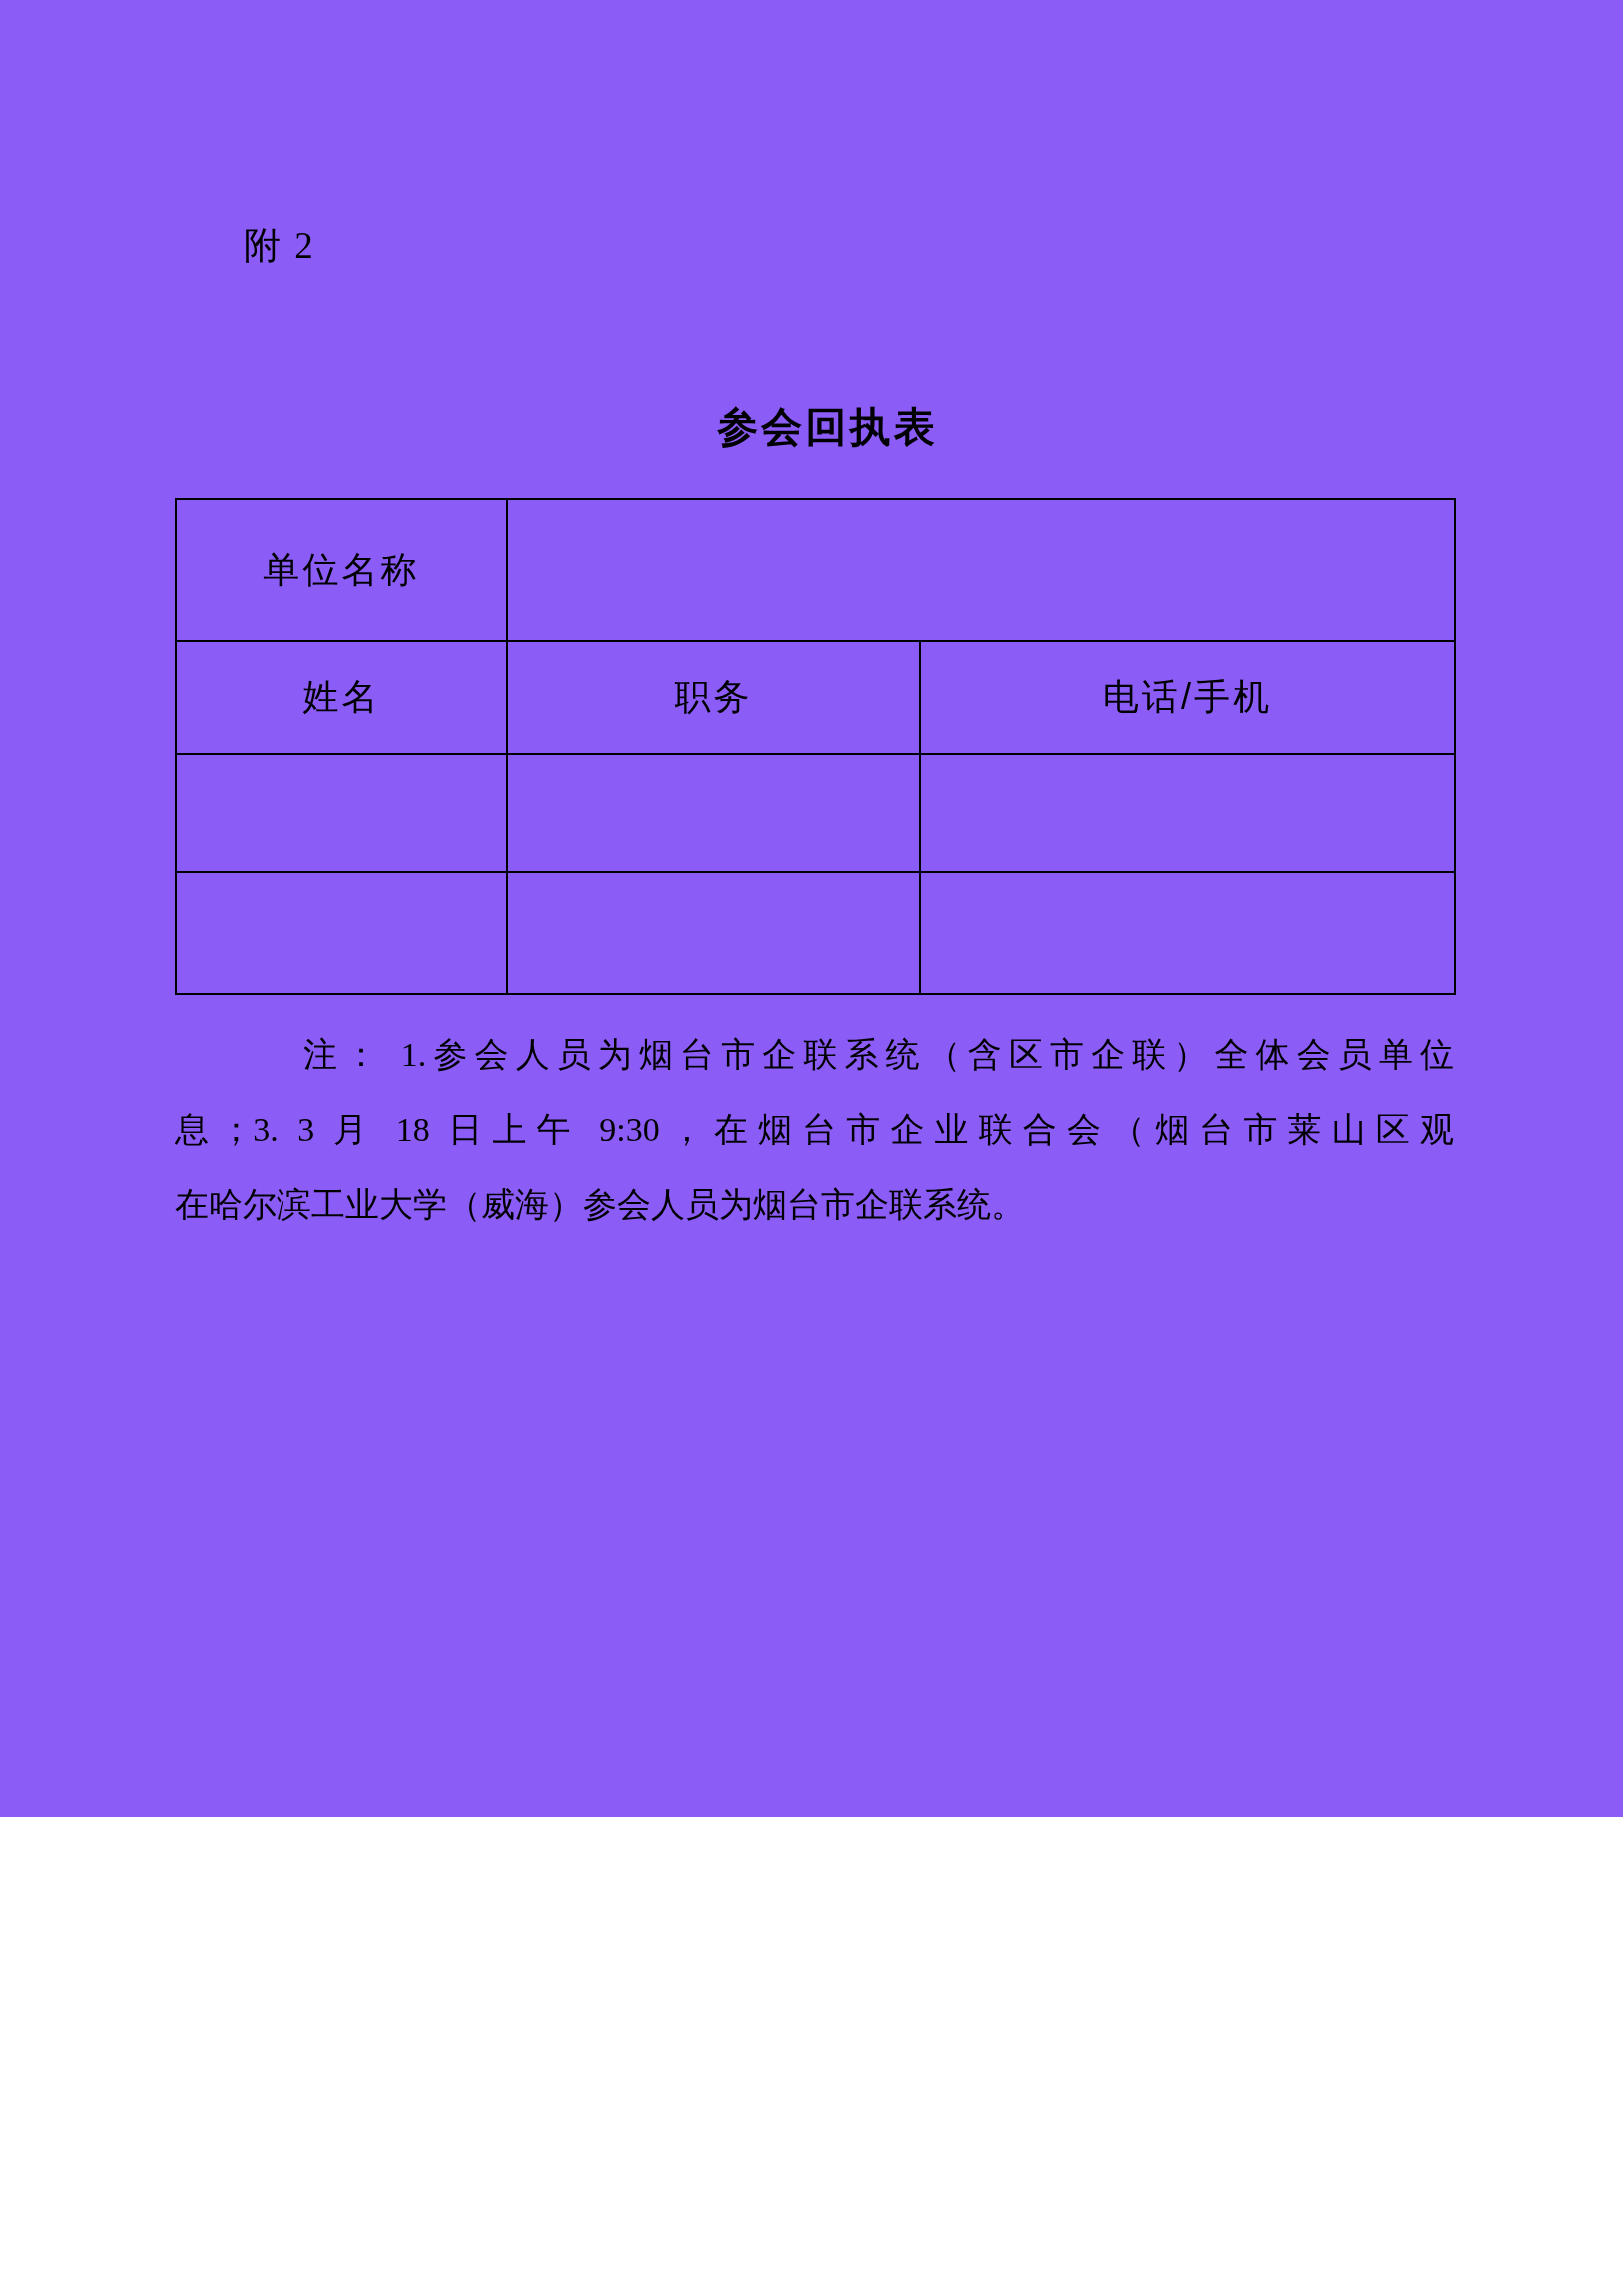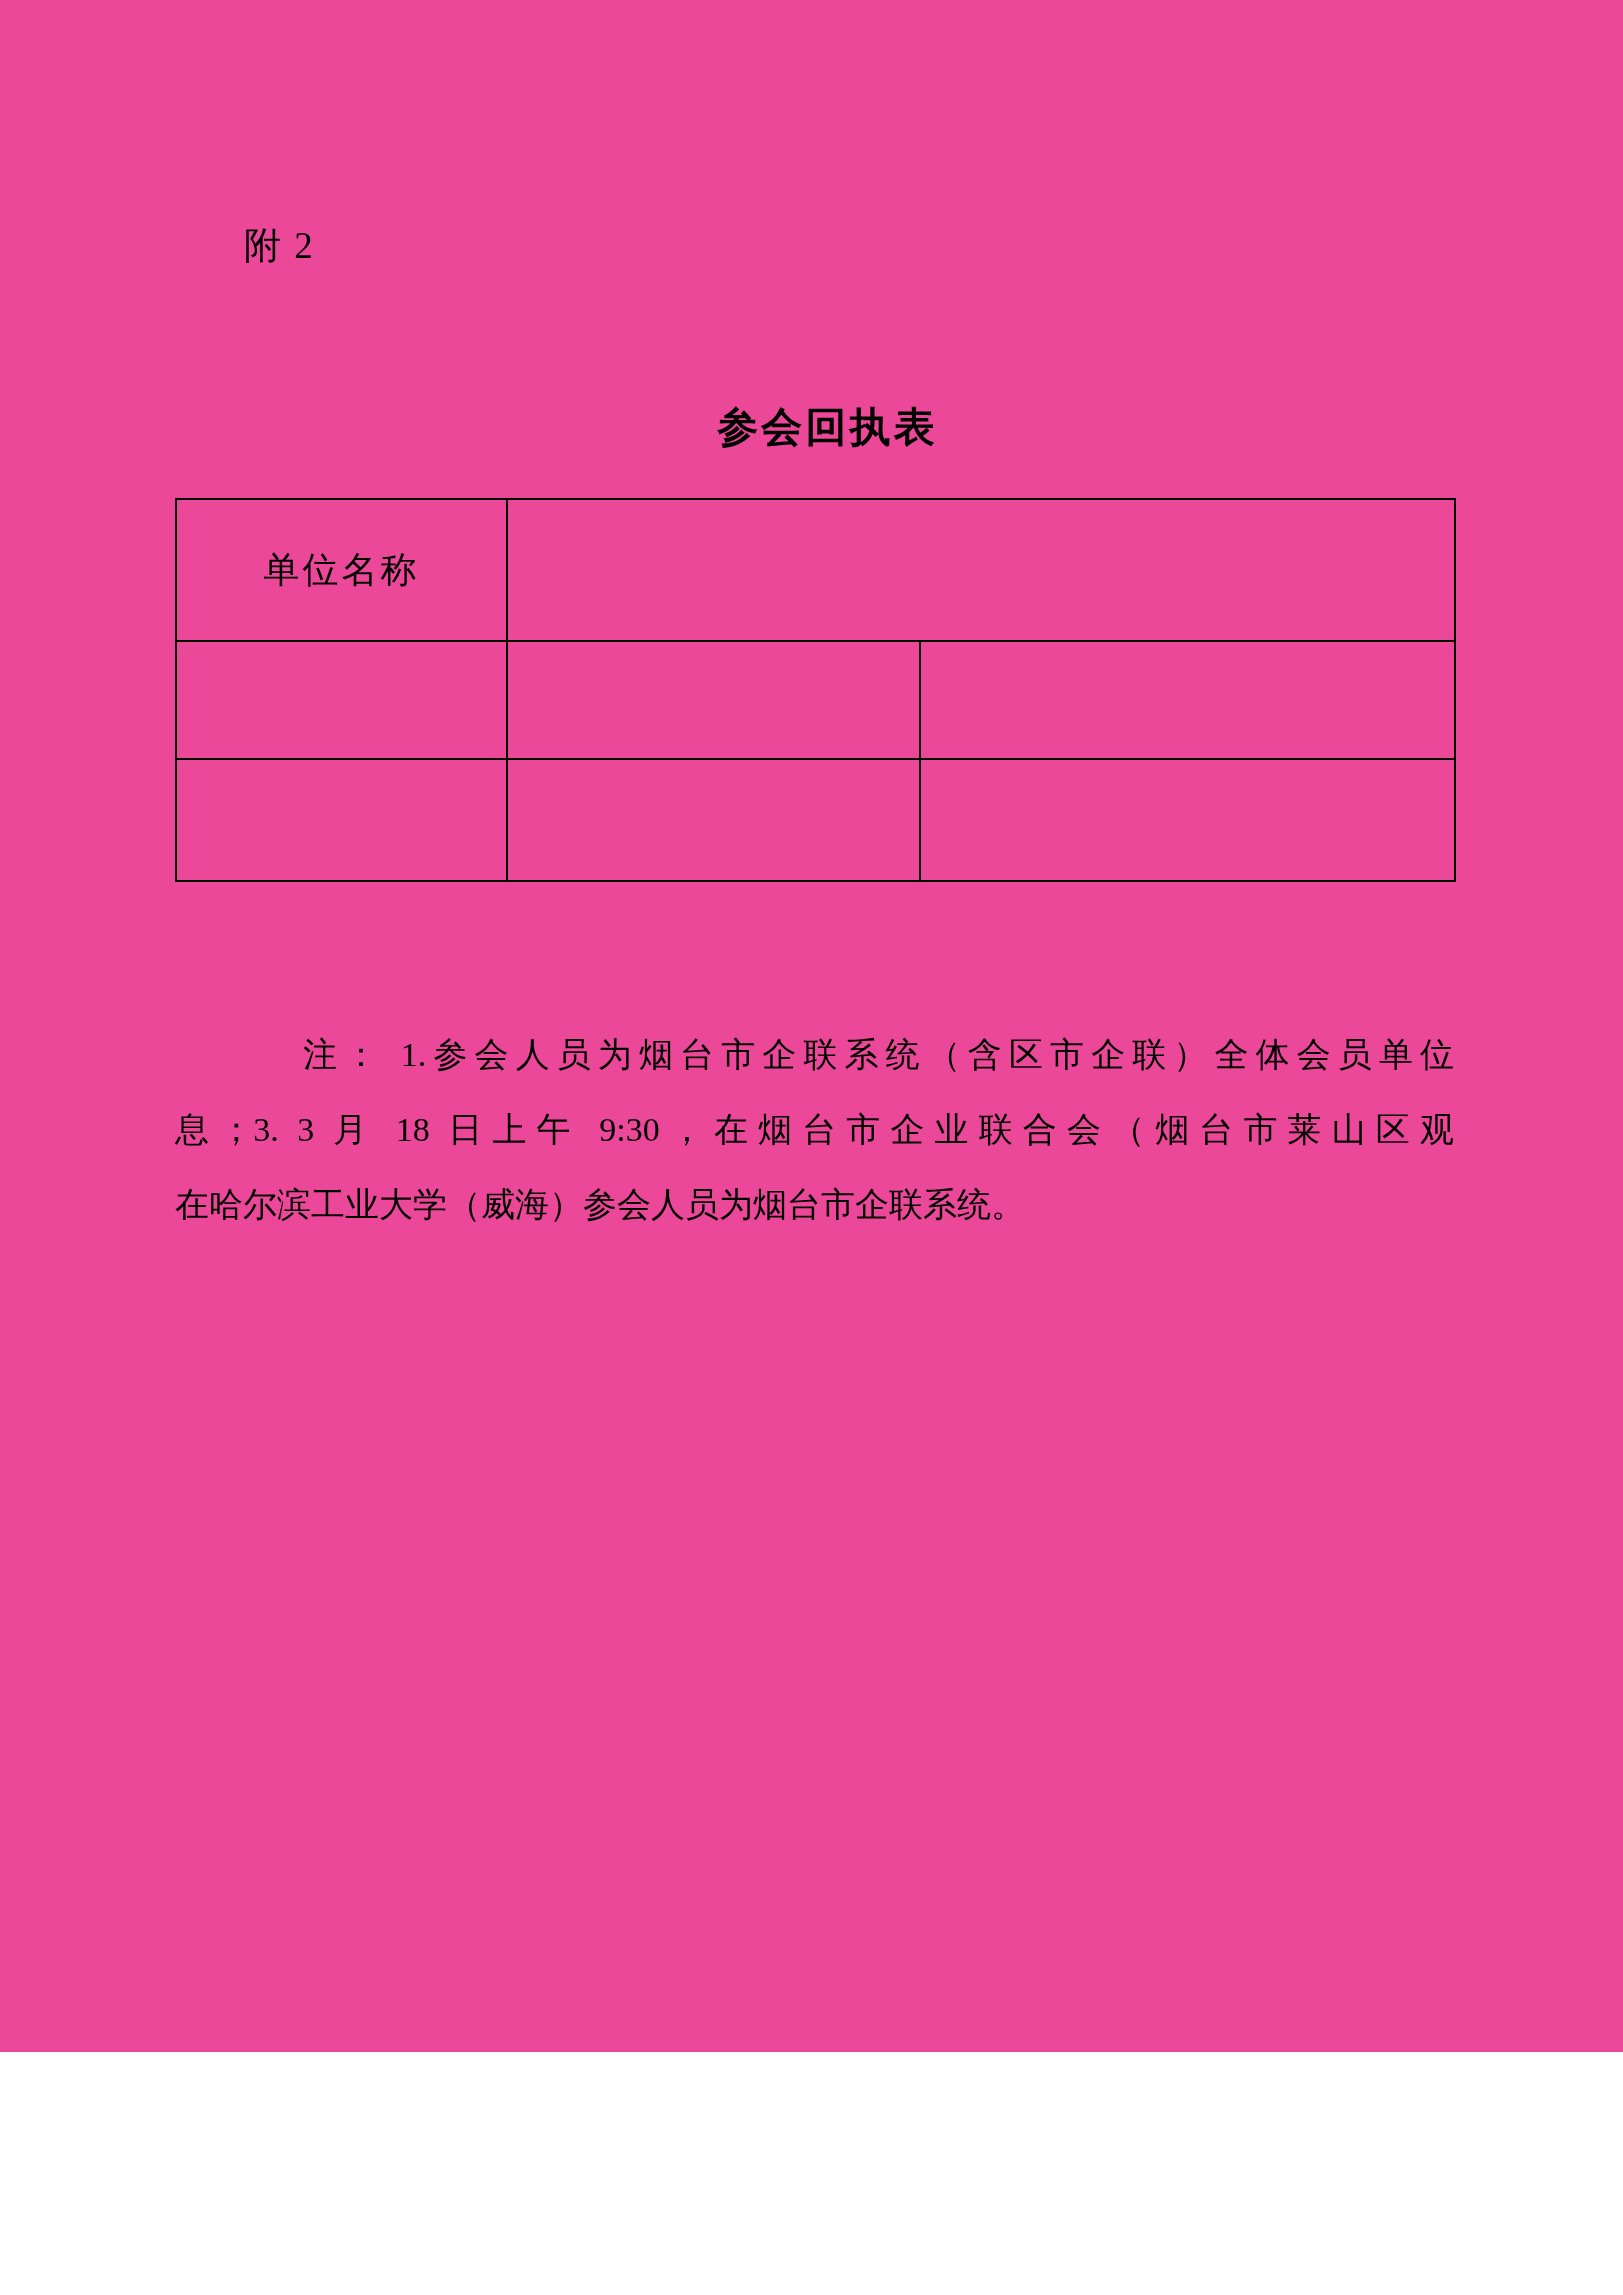--- a/index.html
+++ b/index.html
@@ -3,22 +3,22 @@
 <meta charset="utf-8">
 <style>
   html, body {
     margin: 0;
     padding: 0;
     background: #ffffff;
   }
   .page {
     position: relative;
     width: 1623px;
-    height: 2052px;
-    background: #ec4899;
+    height: 1817px;
+    background: #8b5cf6;
     color: #000000;
     font-family: "Liberation Serif", serif;
     overflow: hidden;
   }
 
   
   .attach {
     position: absolute;
     left: 244px;
     top: 221px;
@@ -106,20 +106,25 @@
     <colgroup>
       <col style="width:331px">
       <col style="width:413px">
       <col style="width:535px">
     </colgroup>
     <tbody>
       <tr class="r1">
         <td>单位名称</td>
         <td colspan="2"></td>
       </tr>
+      <tr class="r2">
+        <td>姓名</td>
+        <td>职务</td>
+        <td>电话/手机</td>
+      </tr>
       <tr class="r3">
         <td></td>
         <td></td>
         <td></td>
       </tr>
       <tr class="r4">
         <td></td>
         <td></td>
         <td></td>
       </tr>

